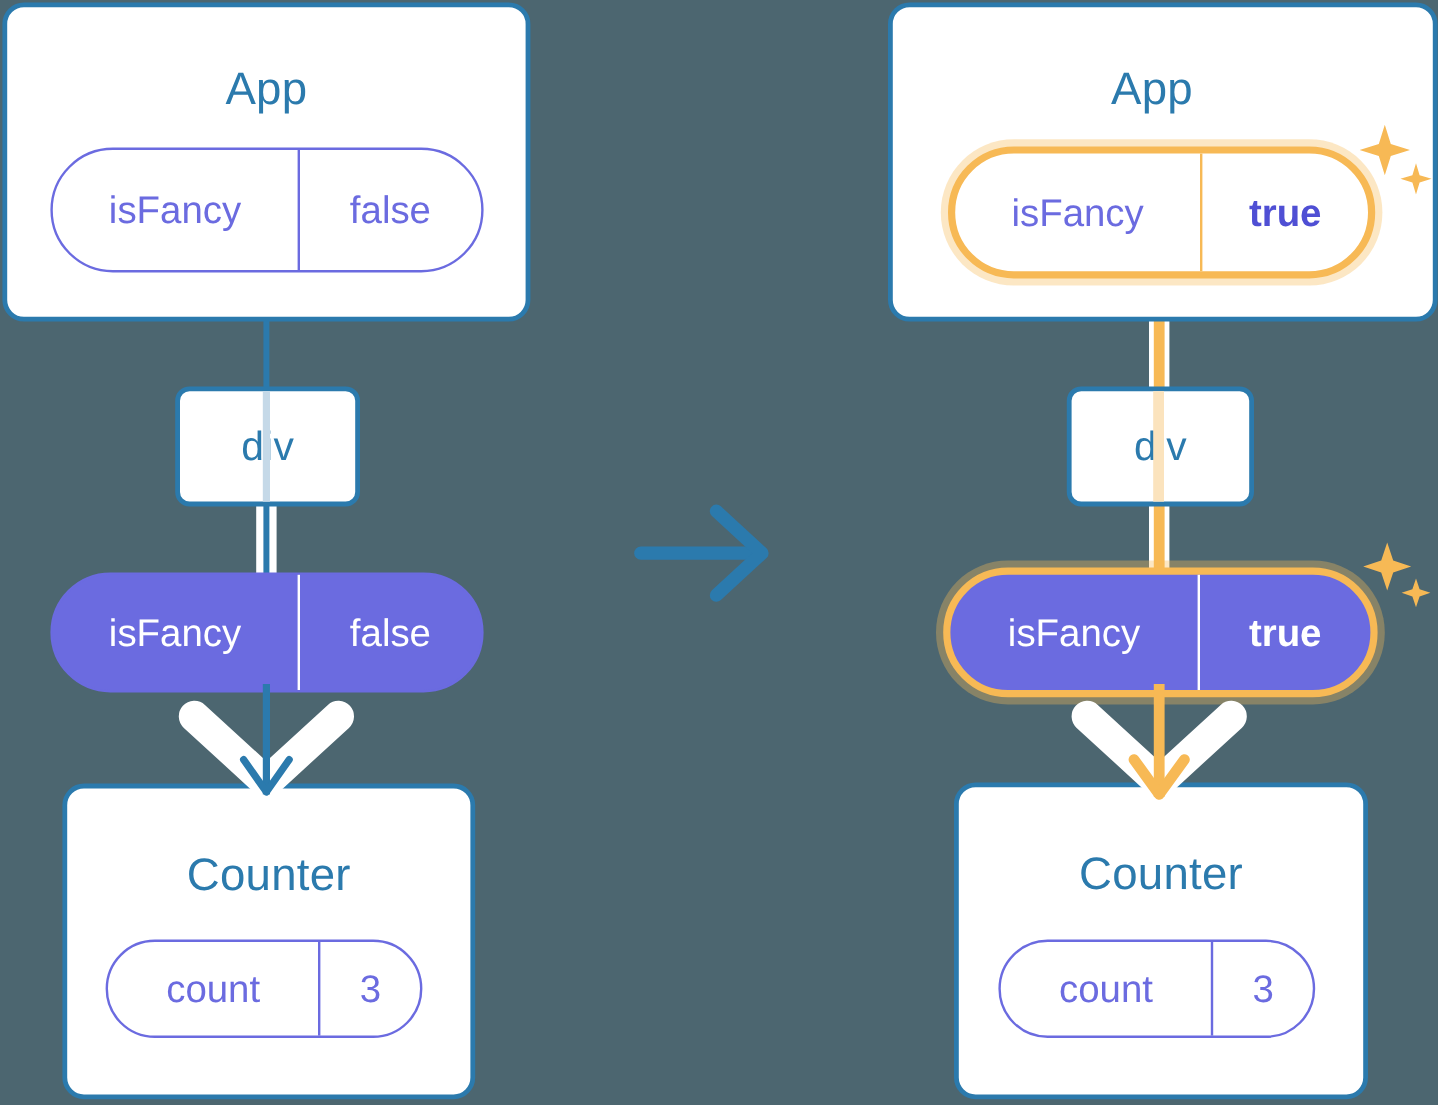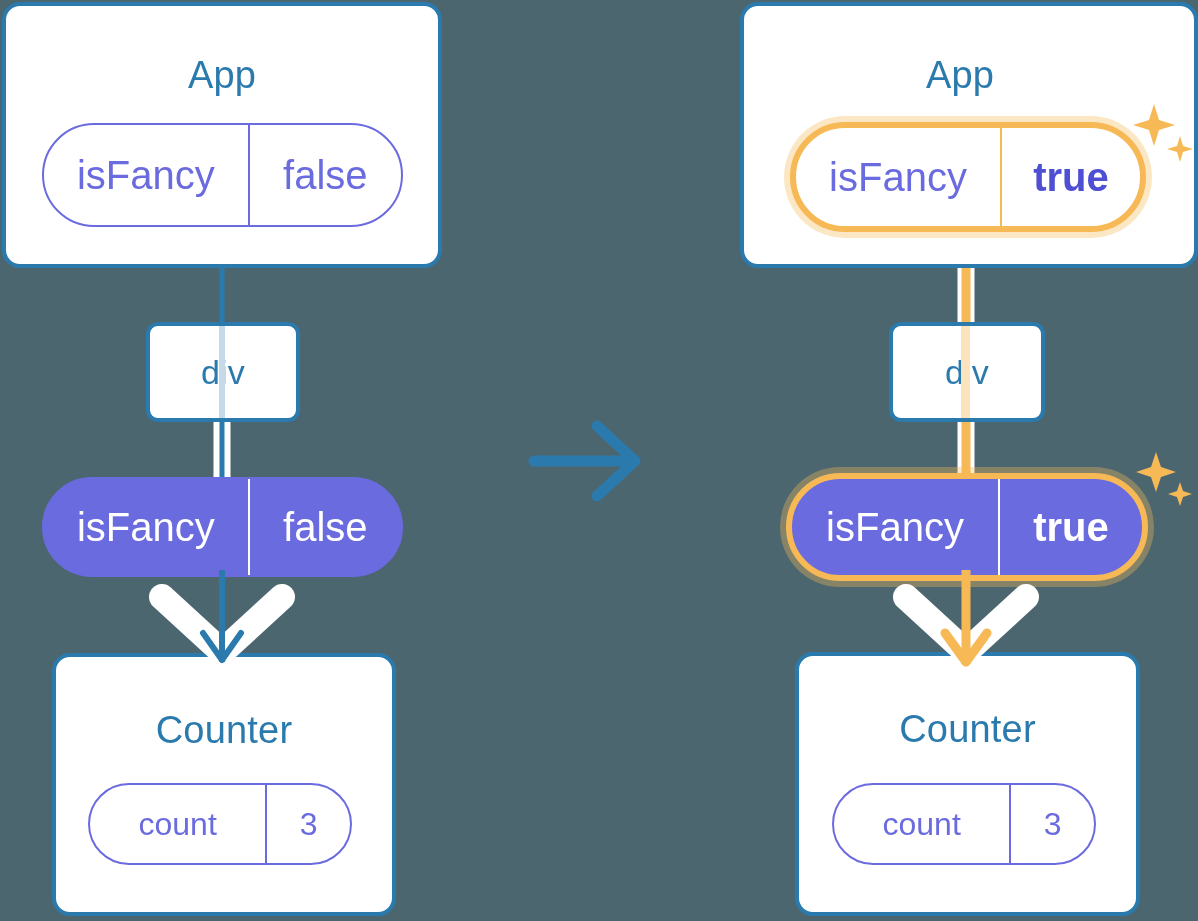--- a/index.html
+++ b/index.html
@@ -57,21 +57,21 @@
     box-sizing: border-box;
     border-radius: 999px;
     z-index: 7;
   }
   .pill .pill-key,
   .pill .pill-val {
     display: flex;
     align-items: center;
     justify-content: center;
     box-sizing: border-box;
-    font-size: 40px;
+    font-size: 32px;
     line-height: 1;
     white-space: nowrap;
   }
 
   
   .pill.outline {
     background: #ffffff;
     border: 2px solid #6b6be0;
   }
   .pill.outline .pill-key,

